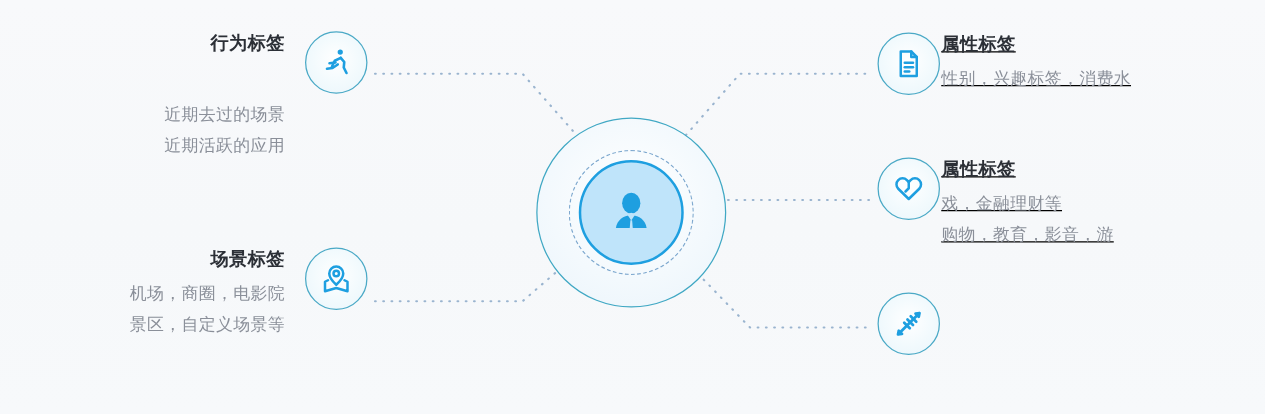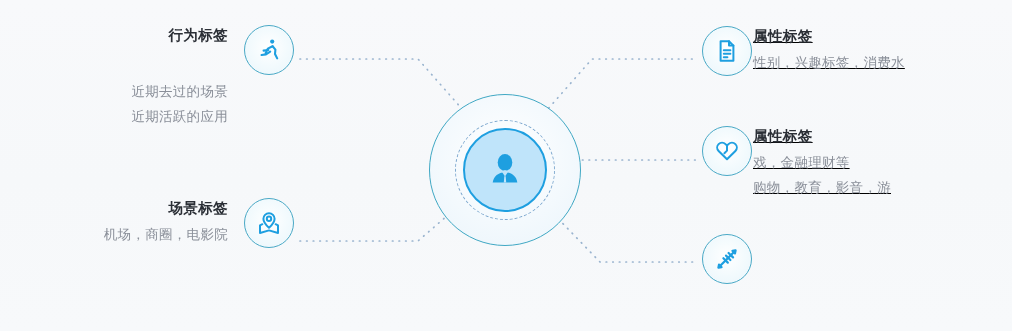--- a/index.html
+++ b/index.html
@@ -179,20 +179,21 @@
         </svg>
       </span>
     </div>
   </div>
 
   <div class="node left" id="node-scene">
     <div class="texts">
       <div class="node-title">场景标签</div>
       <div class="node-desc">
         <span>机场，商圈，电影院</span>
+        <span>景区，自定义场景等</span>
       </div>
     </div>
     <div class="badge">
       <span>
         <svg width="26" height="26" viewBox="0 0 26 26" xmlns="http://www.w3.org/2000/svg" fill="none" stroke="#1e9fe0" stroke-width="2" stroke-linecap="round" stroke-linejoin="round">
           <path d="M13 3.2c-3.1 0-5.6 2.5-5.6 5.6 0 4.0 5.6 9.0 5.6 9.0s5.6-5.0 5.6-9.0c0-3.1-2.5-5.6-5.6-5.6z"></path>
           <circle cx="13" cy="8.7" r="2.2"></circle>
           <path d="M6.4 14.2 L4.0 15.4 V23 L13 20.4 L22 23 V15.4 L19.6 14.2"></path>
         </svg>
       </span>

